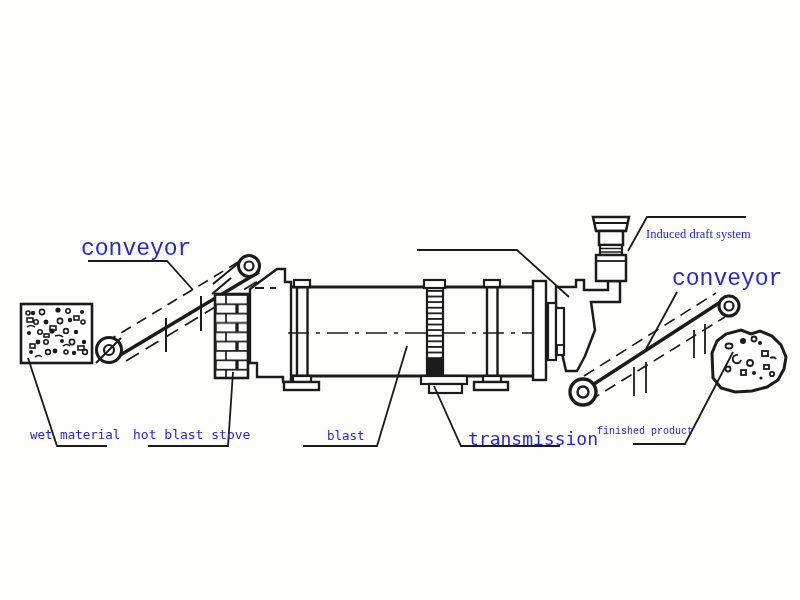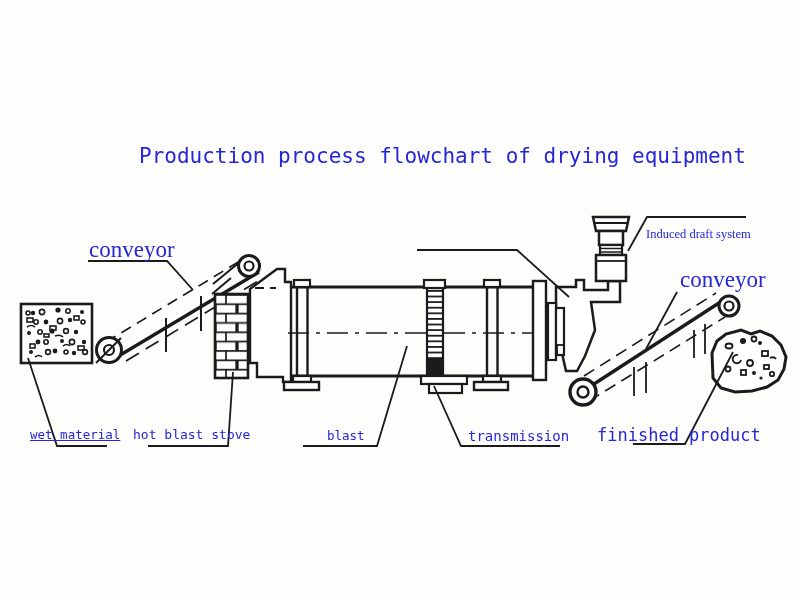--- a/index.html
+++ b/index.html
@@ -11,31 +11,31 @@
   .stage svg{position:absolute;left:0;top:0;}
   
   .s{stroke:var(--line,#1b1b1b);fill:none;}
   .f{stroke:var(--line,#1b1b1b);fill:#ffffff;}
   .k{fill:var(--line,#1b1b1b);stroke:none;}
   
   .lbl{
     position:absolute;color:var(--label-blue,#2526d6);
     line-height:1.1;white-space:nowrap;
   }
-  .lbl-sans{font-family:Liberation Serif, serif;margin-left:8px;}
+  .lbl-sans{font-family:Liberation Mono, monospace;}
   .title{left:139px;top:145px;font-size:21px;}
   .lbl-conveyor-left{left:81px;top:237px;font-size:23px;}
   .lbl-discharge{left:385px;top:226px;font-size:17.5px;}
   .lbl-induced{left:646px;top:228px;font-size:12.5px;font-family:Liberation Serif, serif;}
   .lbl-conveyor-right{left:672px;top:267px;font-size:23px;}
-  .lbl-wet{left:30px;top:428px;font-size:12.5px;text-decoration:underline;}
+  .lbl-wet{left:30px;top:428px;font-size:12.5px;}
   .lbl-stove{left:133px;top:428px;font-size:13px;}
   .lbl-dryer{left:327px;top:429px;font-size:12.5px;}
-  .lbl-trans{left:468px;top:429px;font-size:14px;}
-  .lbl-finished{left:597px;top:426px;font-size:17px;}
+  .lbl-trans{left:468px;top:429px;font-size:18px;}
+  .lbl-finished{left:597px;top:426px;font-size:10px;font-family:Liberation Mono, monospace;}
 </style>
 </head>
 <body>
 
 <div class="stage">
 
   <svg width="800" height="600" viewBox="0 0 800 600">
     <defs>
       <pattern id="brick" x="215" y="294" width="22" height="18.7" patternUnits="userSpaceOnUse">
         <path class="s" stroke-width="1.7" d="M0,0.85 H22 M0,10.2 H22 M11,0.85 V10.2 M0.8,10.2 V18.7 M21.2,10.2 V18.7"></path>
@@ -187,21 +187,20 @@
       <path class="s" stroke-width="1.8" d="M746,217 H647 L628,251"></path>
       <path class="s" stroke-width="1.8" d="M677,292 L646,349"></path>
       <path class="s" stroke-width="1.8" d="M28,358 L57,446 H107"></path>
       <path class="s" stroke-width="1.8" d="M233,372 L228,446 H148"></path>
       <path class="s" stroke-width="1.8" d="M407,346 L377,446 H303"></path>
       <path class="s" stroke-width="1.8" d="M434,386 L461,446 H560"></path>
       <path class="s" stroke-width="1.8" d="M733,352 L685,444 H633"></path>
     </g>
   </svg>
 
-  <div class="lbl title">Production process flowchart of drying equipment</div>
   <div class="lbl lbl-sans lbl-conveyor-left">conveyor</div>
   <div class="lbl lbl-induced">Induced draft system</div>
   <div class="lbl lbl-sans lbl-conveyor-right">conveyor</div>
   <div class="lbl lbl-wet">wet material</div>
   <div class="lbl lbl-stove">hot blast stove</div>
   <div class="lbl lbl-dryer">blast</div>
   <div class="lbl lbl-trans">transmission</div>
   <div class="lbl lbl-finished">finished product</div>
 </div>
 

